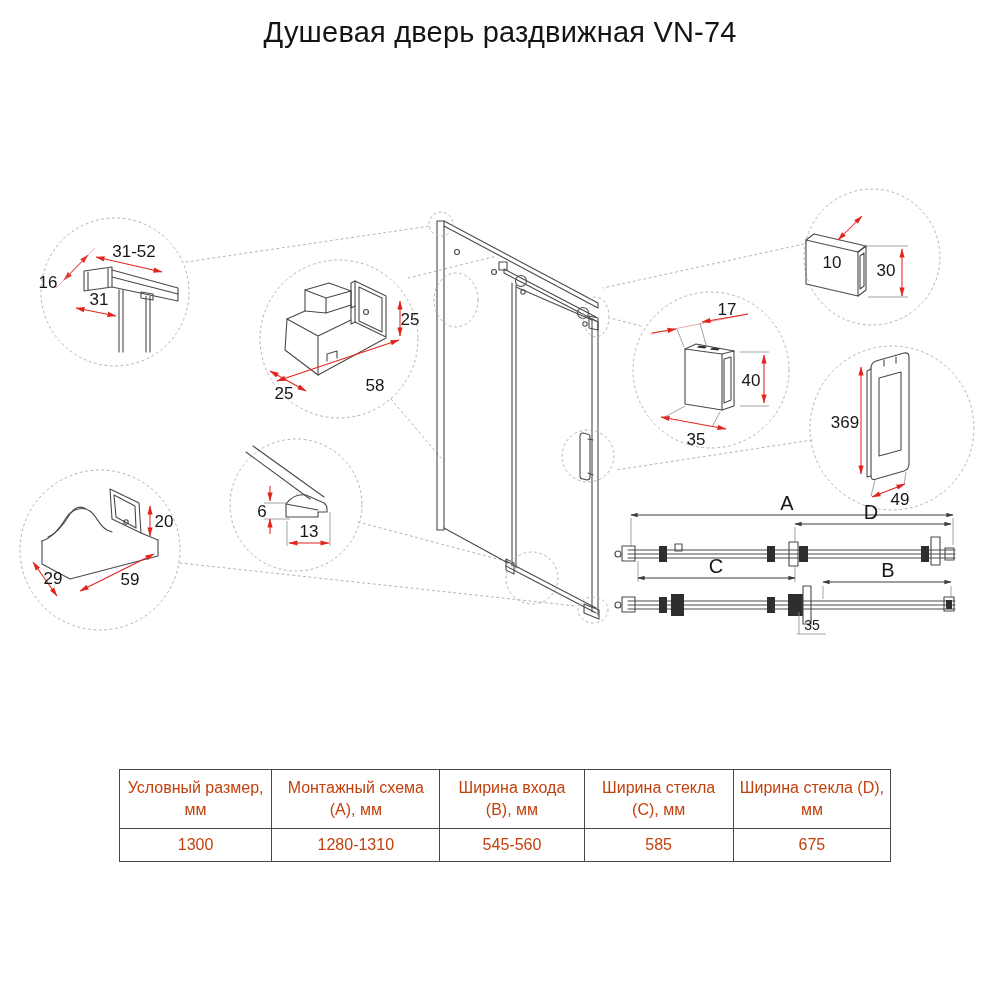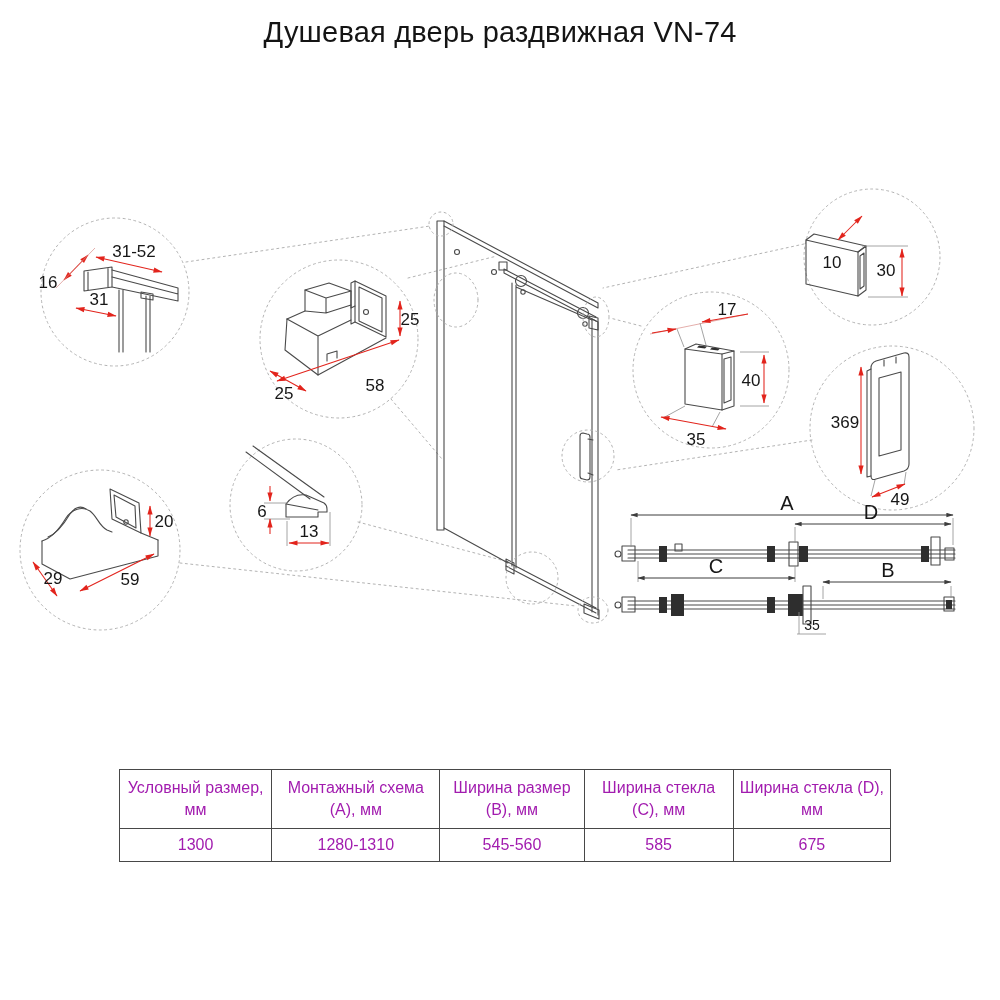--- a/index.html
+++ b/index.html
@@ -12,21 +12,21 @@
   .blk{fill:#2e2e2e;stroke:none;}
   .dc{stroke:#b3b3b3;stroke-width:1;fill:none;stroke-dasharray:2 3.4;stroke-linecap:round;}
   .rdim{stroke:#e2241c;stroke-width:1.05;fill:none;}
   .rext{stroke:#d98b86;stroke-width:.7;fill:none;}
   .ext{stroke:#8d8d8d;stroke-width:.8;fill:none;}
   .kdim{stroke:#3d3d3d;stroke-width:1;fill:none;}
   text.dim{font-size:17px;fill:#161616;text-anchor:middle;font-family:"Liberation Sans",sans-serif;}
   text.plan{font-size:20px;fill:#161616;text-anchor:middle;font-family:"Liberation Sans",sans-serif;}
   text.pls{font-size:14px;fill:#161616;text-anchor:middle;font-family:"Liberation Sans",sans-serif;}
   table.spec{position:absolute;left:119px;top:769px;border-collapse:collapse;table-layout:fixed;
-             width:772px;font-size:16px;color:#a21caf;}
+             width:772px;font-size:16px;color:#c2410c;}
   table.spec th,table.spec td{border:1.4px solid #474747;text-align:center;vertical-align:middle;
              font-weight:normal;padding:2px 6px;}
   table.spec th{height:54px;line-height:1.35;}
   table.spec td{height:28px;}
 </style>
 </head>
 <body>
 
 <div class="stage">
 
@@ -258,21 +258,21 @@
       <col style="width:152px">
         <col style="width:168px">
         <col style="width:144px">
       <col style="width:149px">
         <col style="width:157px">
     </colgroup>
     <thead>
       <tr>
         <th>Условный размер, мм</th>
         <th>Монтажный схема (А), мм</th>
-        <th>Ширина размер (В), мм</th>
+        <th>Ширина входа (В), мм</th>
         <th>Ширина стекла (С), мм</th>
         <th>Ширина стекла (D), мм</th>
       </tr>
     </thead>
     <tbody>
       <tr>
         <td>1300</td>
         <td>1280-1310</td>
         <td>545-560</td>
         <td>585</td>

